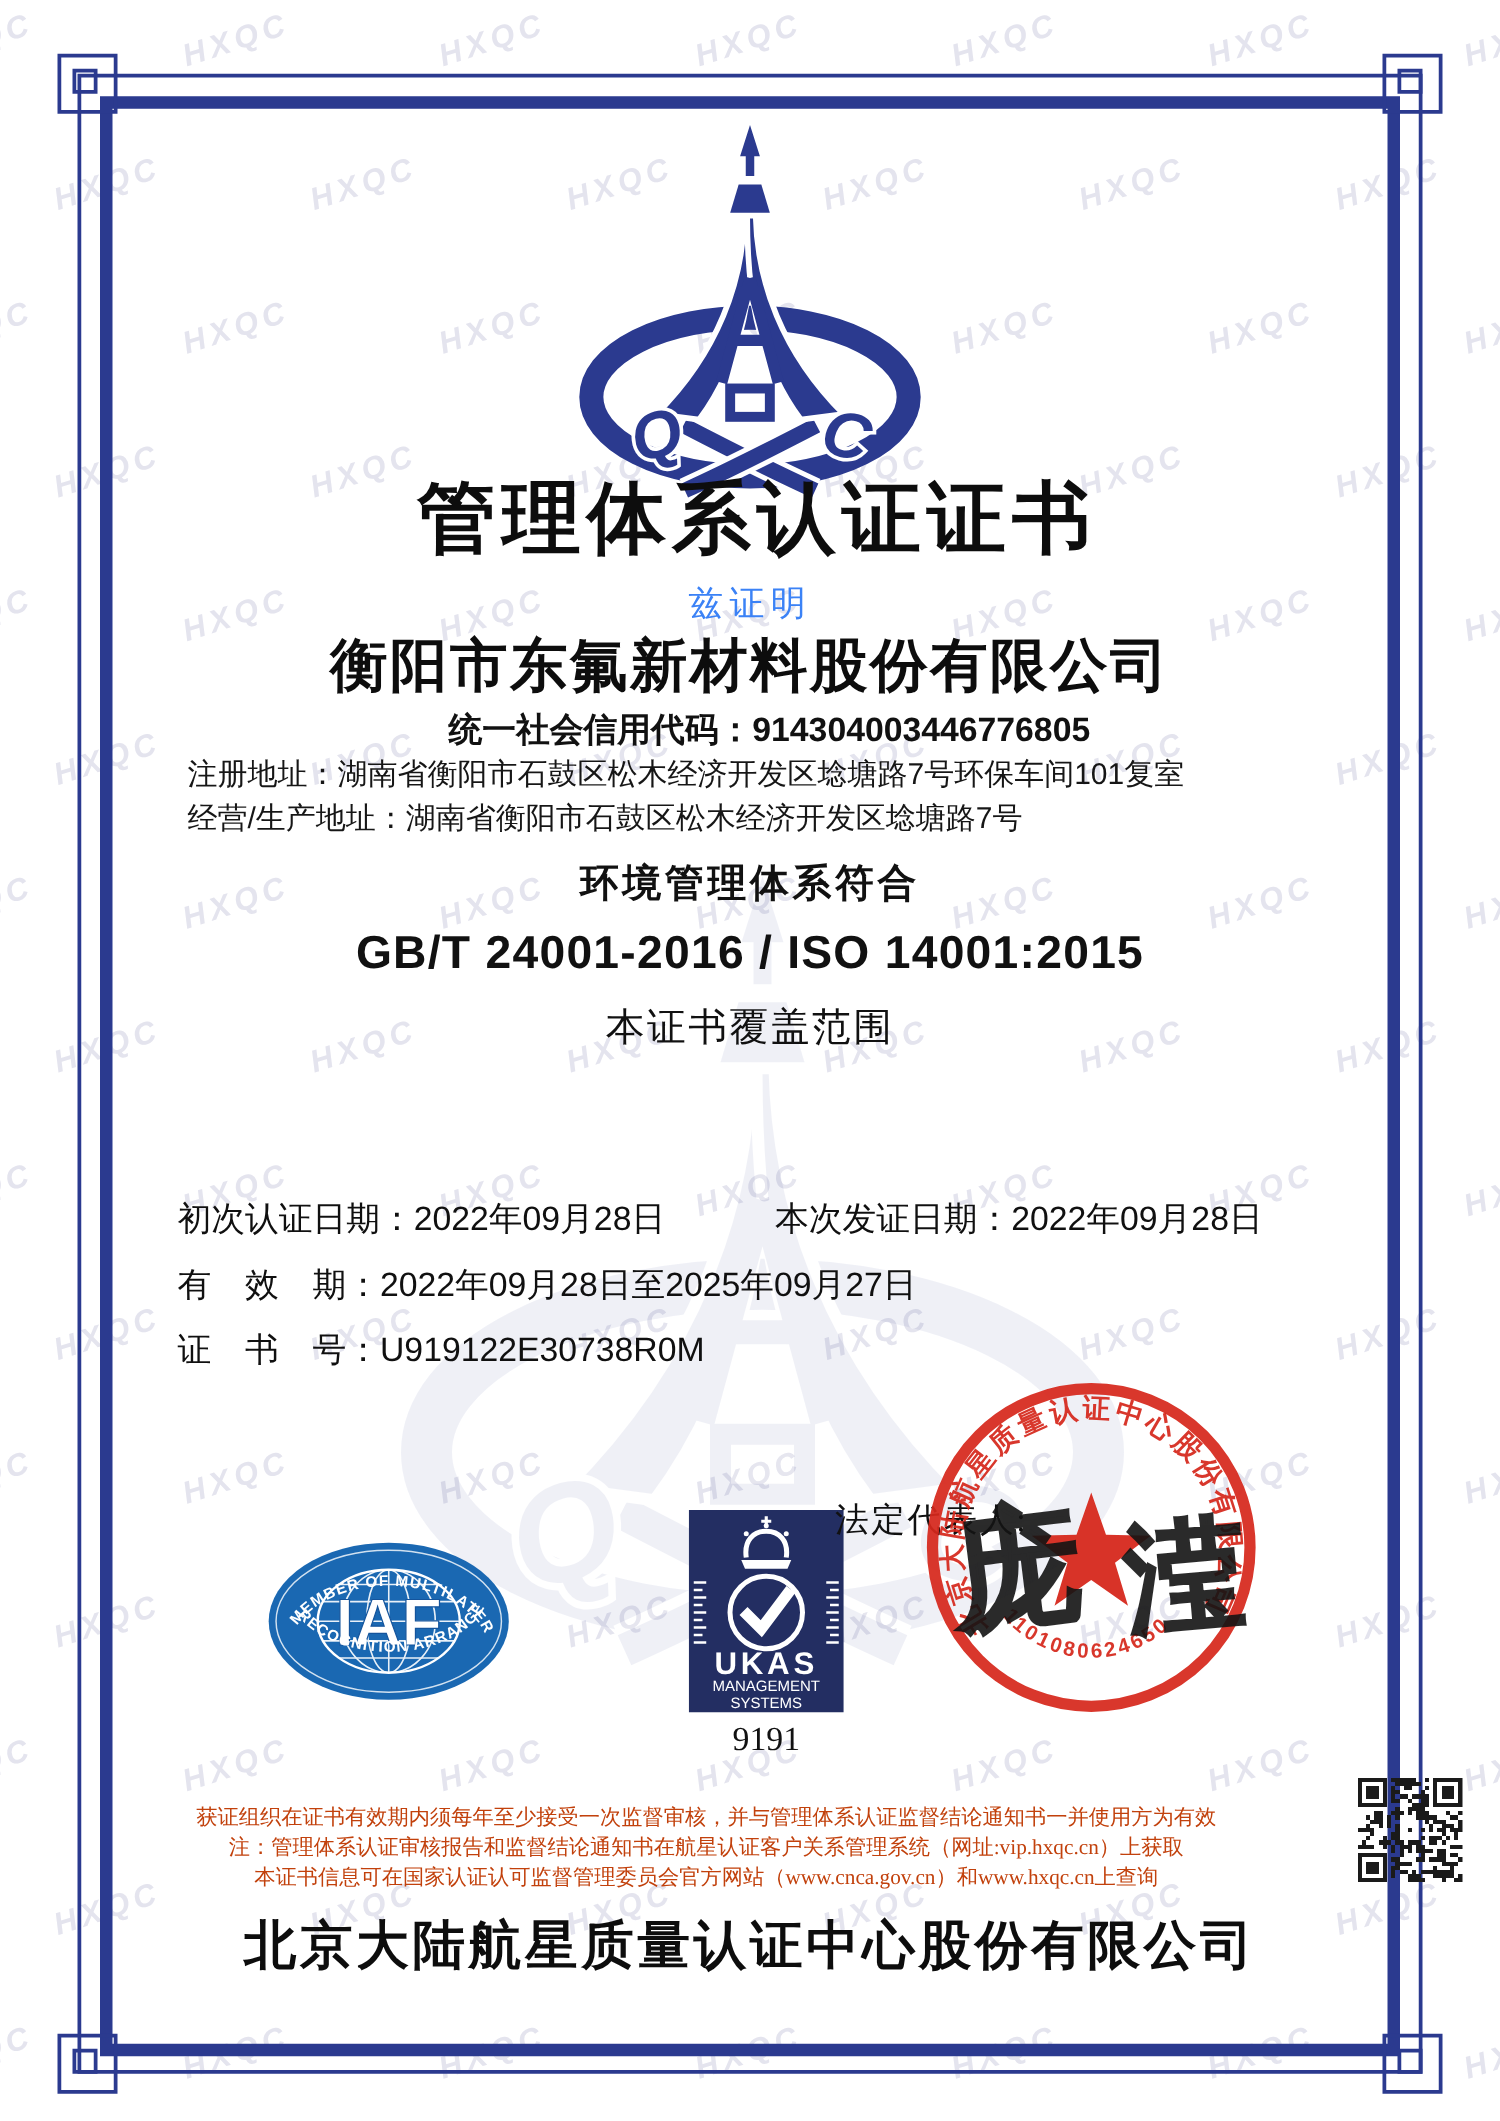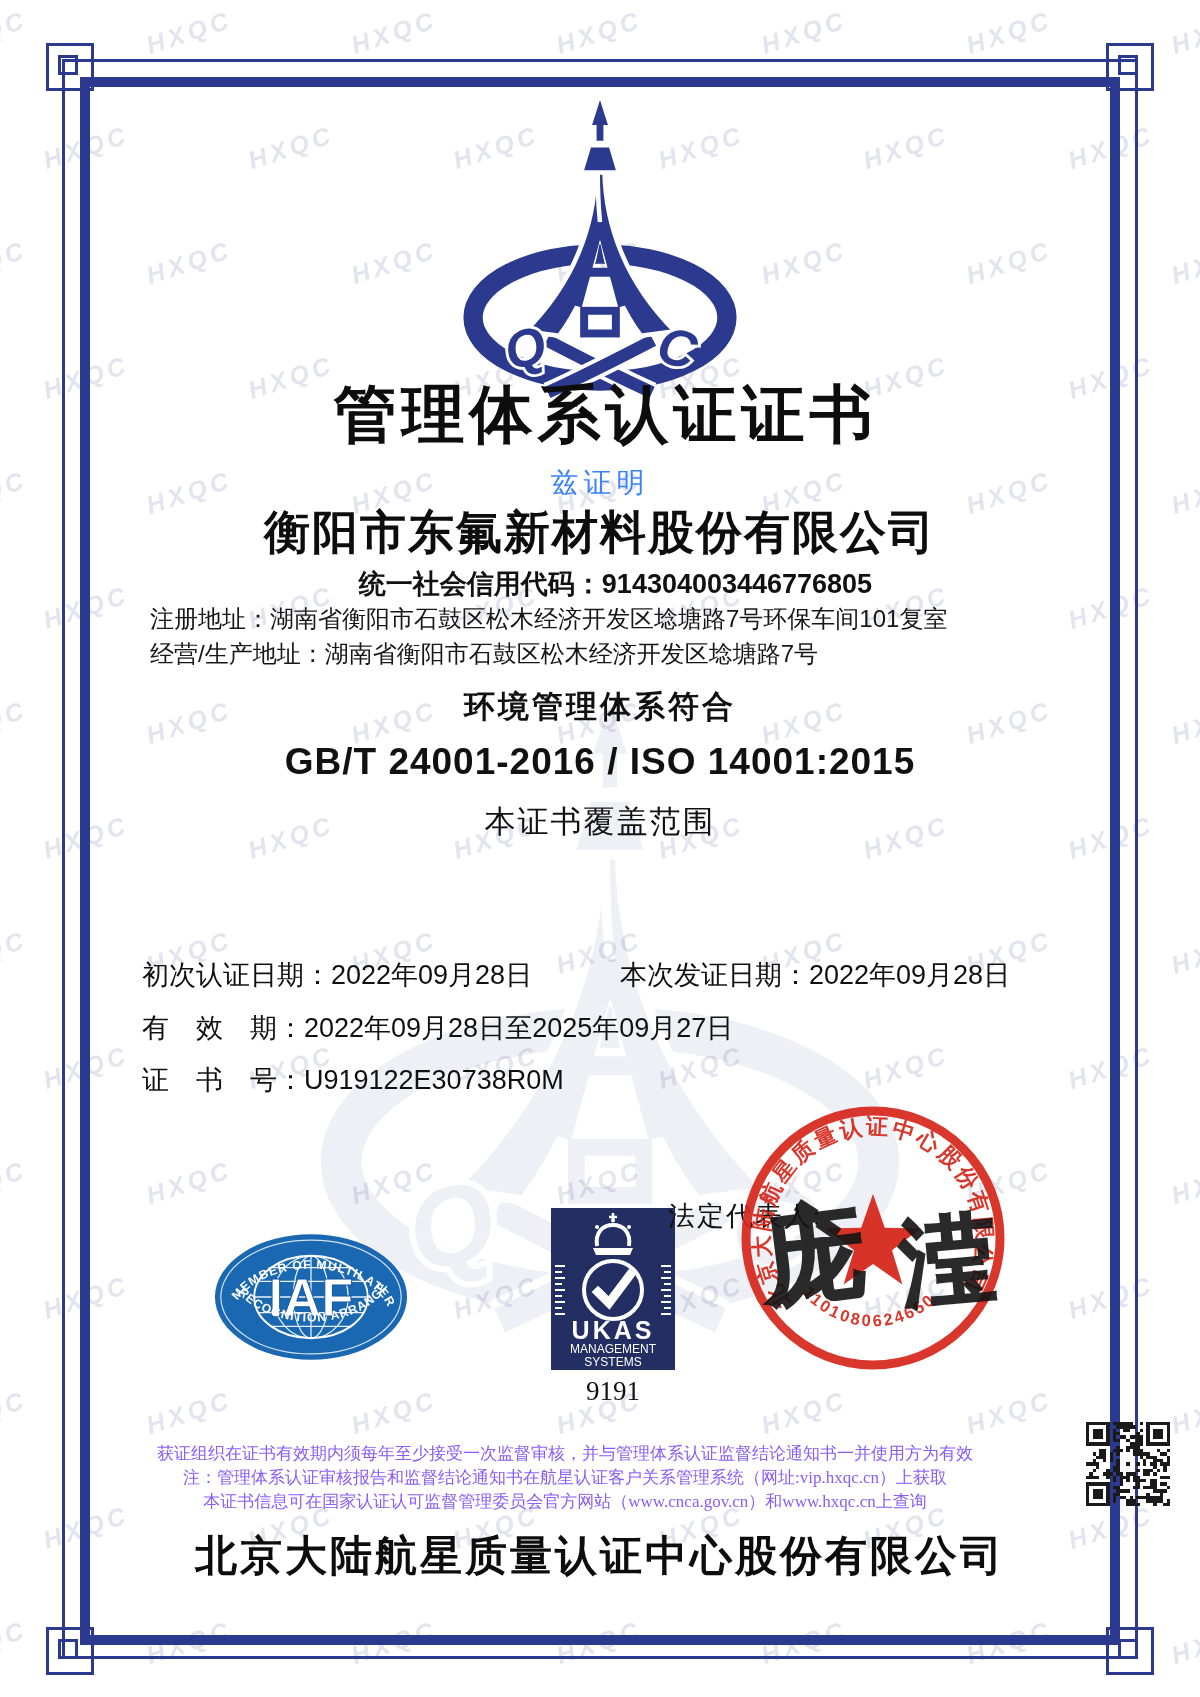--- a/index.html
+++ b/index.html
@@ -40,21 +40,21 @@
   .d-init{left:142px;top:957px;} .d-issue{left:620px;top:957px;}
   .d-valid{left:142px;top:1010px;} .d-no{left:142px;top:1062px;}
   .iaf{left:213px;top:1232px;width:196px;height:130px;}
   .ukas{left:551px;top:1208px;width:124px;height:162px;}
   .ukas-num{left:551px;top:1376px;width:124px;text-align:center;
             font-family:"Liberation Serif",serif;font-size:27px;color:#111;}
   .legal{left:668px;top:1198px;font-family:"Liberation Serif",serif;font-size:27px;letter-spacing:2px;}
   .seal{left:733px;top:1098px;width:280px;height:280px;}
   .qr{left:1086px;top:1422px;width:84px;height:84px;}
   .notes{top:1442px;left:100px;right:170px;text-align:center;font-family:"Liberation Serif",serif;
-         font-size:17px;line-height:24px;color:#8b5cf6;}
+         font-size:17px;line-height:24px;color:#c2410c;}
   .issuer{top:1528px;font-size:42px;font-weight:800;letter-spacing:3px;color:#0d0d0d;}
   .issuer-addr{top:1586px;font-size:25px;font-weight:700;color:#141414;}
   svg text{font-family:"Liberation Sans",sans-serif;}
 </style>
 </head>
 <body>
 
 <div class="page">
 
   <svg width="0" height="0" style="position:absolute" aria-hidden="true">

